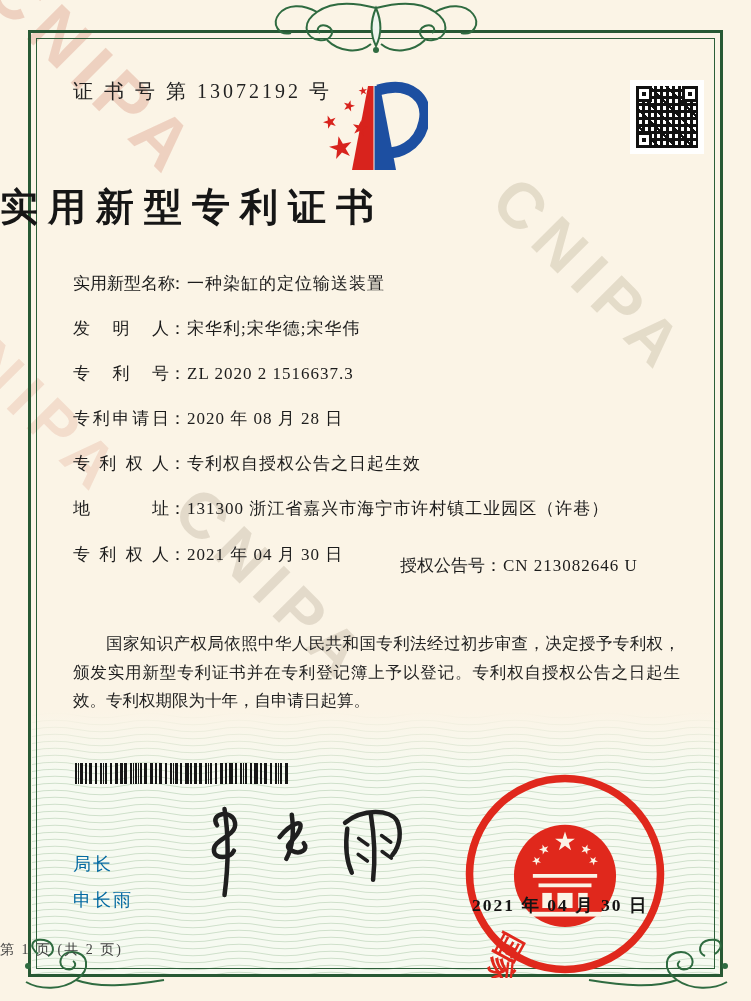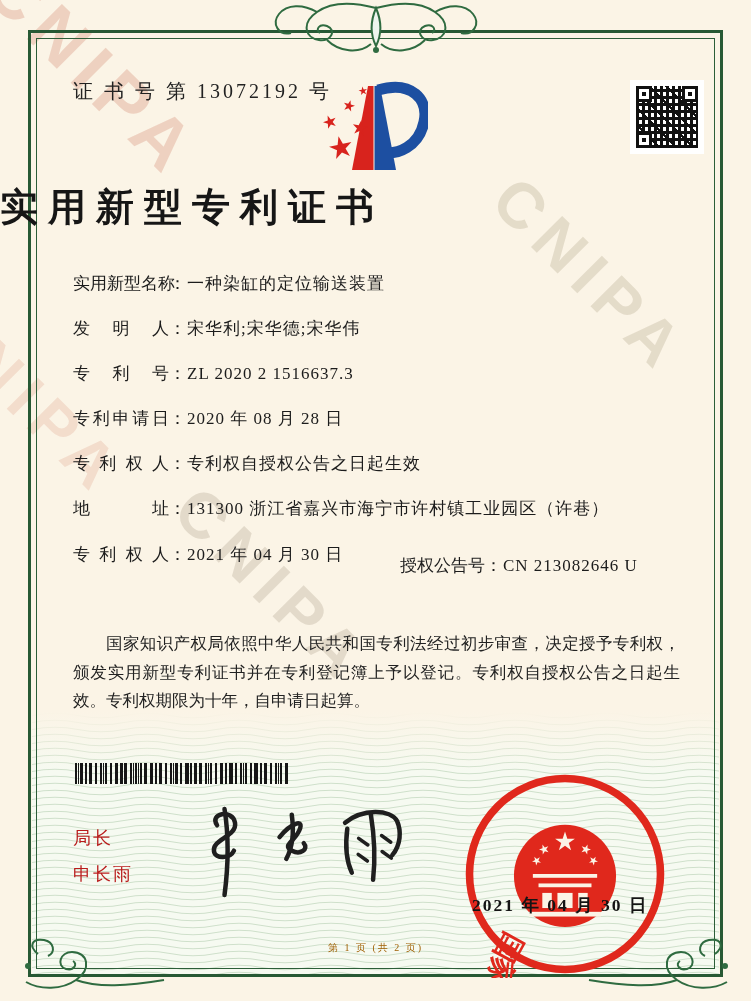--- a/index.html
+++ b/index.html
@@ -56,31 +56,31 @@
   .body-text{position:absolute;left:73px;top:586px;width:607px;font-size:16.5px;
     line-height:28.5px;text-align:justify;color:#222;margin-top:44px;}
   .body-text p{margin:0;text-indent:2em;}
   
   .barcode{position:absolute;left:75px;top:763px;width:214px;height:21px;
     background:
       repeating-linear-gradient(90deg,#161616 0 2px,transparent 2px 5px),
       repeating-linear-gradient(90deg,#161616 0 1px,transparent 1px 7px),
       repeating-linear-gradient(90deg,transparent 0 3px,#161616 3px 4px,transparent 4px 11px);}
   
-  .director{position:absolute;left:73px;top:826px;
-    font-family:"Liberation Sans","DejaVu Sans",sans-serif;font-size:18px;color:#b91c1c;}
+  .director{position:absolute;left:73px;top:852px;
+    font-family:"Liberation Sans","DejaVu Sans",sans-serif;font-size:18px;color:#0369a1;}
   .director div{margin-bottom:12px;letter-spacing:2px;}
   .sig{position:absolute;left:196px;top:800px;}
   
   .seal{position:absolute;left:461px;top:770px;width:208px;height:208px;}
   .seal-date{position:absolute;left:472px;top:893px;font-size:17.5px;font-weight:bold;
     letter-spacing:2px;color:#141414;white-space:nowrap;}
   
-  .footer{position:absolute;left:0;top:941px;width:100%;text-align:center;
-    font-size:10px;letter-spacing:2px;color:#a16207;}
+  .footer{position:absolute;left:0;top:941px;width:100%;text-align:left;
+    font-size:14px;letter-spacing:2px;color:#404040;}
   
   .orn{position:absolute;pointer-events:none;}
   .orn-top{left:253px;top:0;}
   .orn-bl{left:18px;top:936px;}
   .orn-br{left:585px;top:936px;}
 </style>
 </head>
 <body>
 
 <div class="wm wm1">CNIPA</div>

